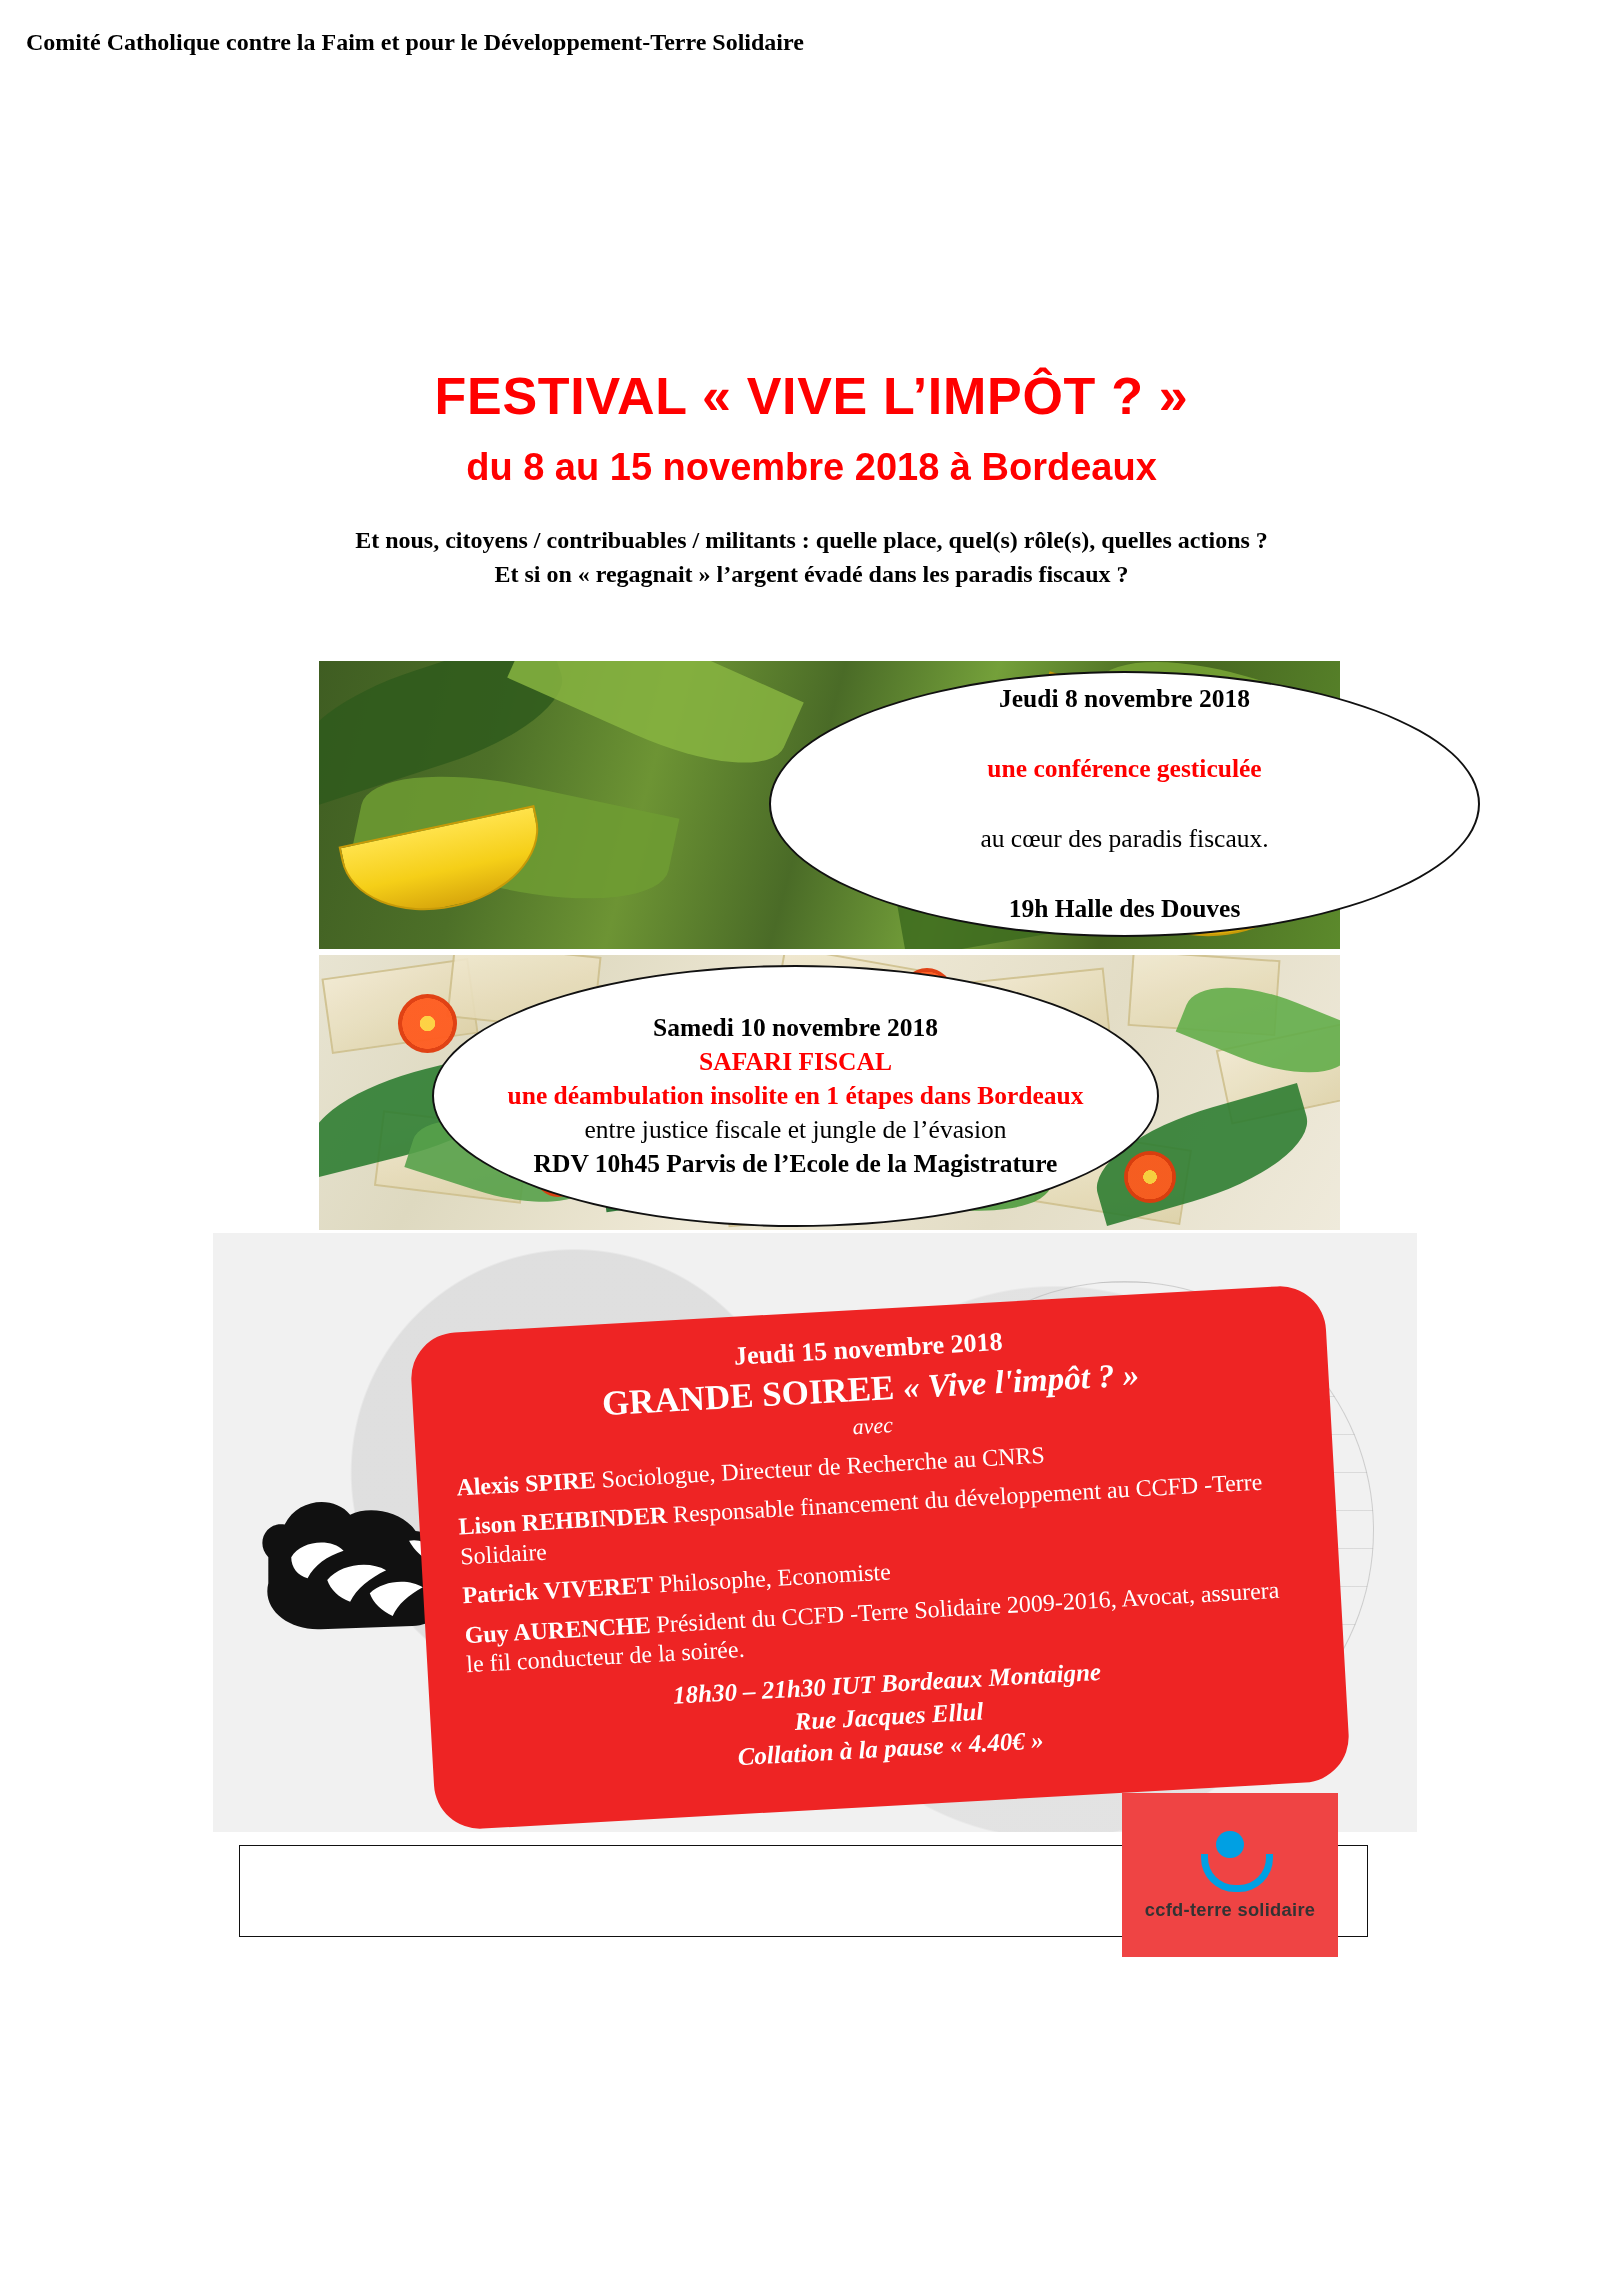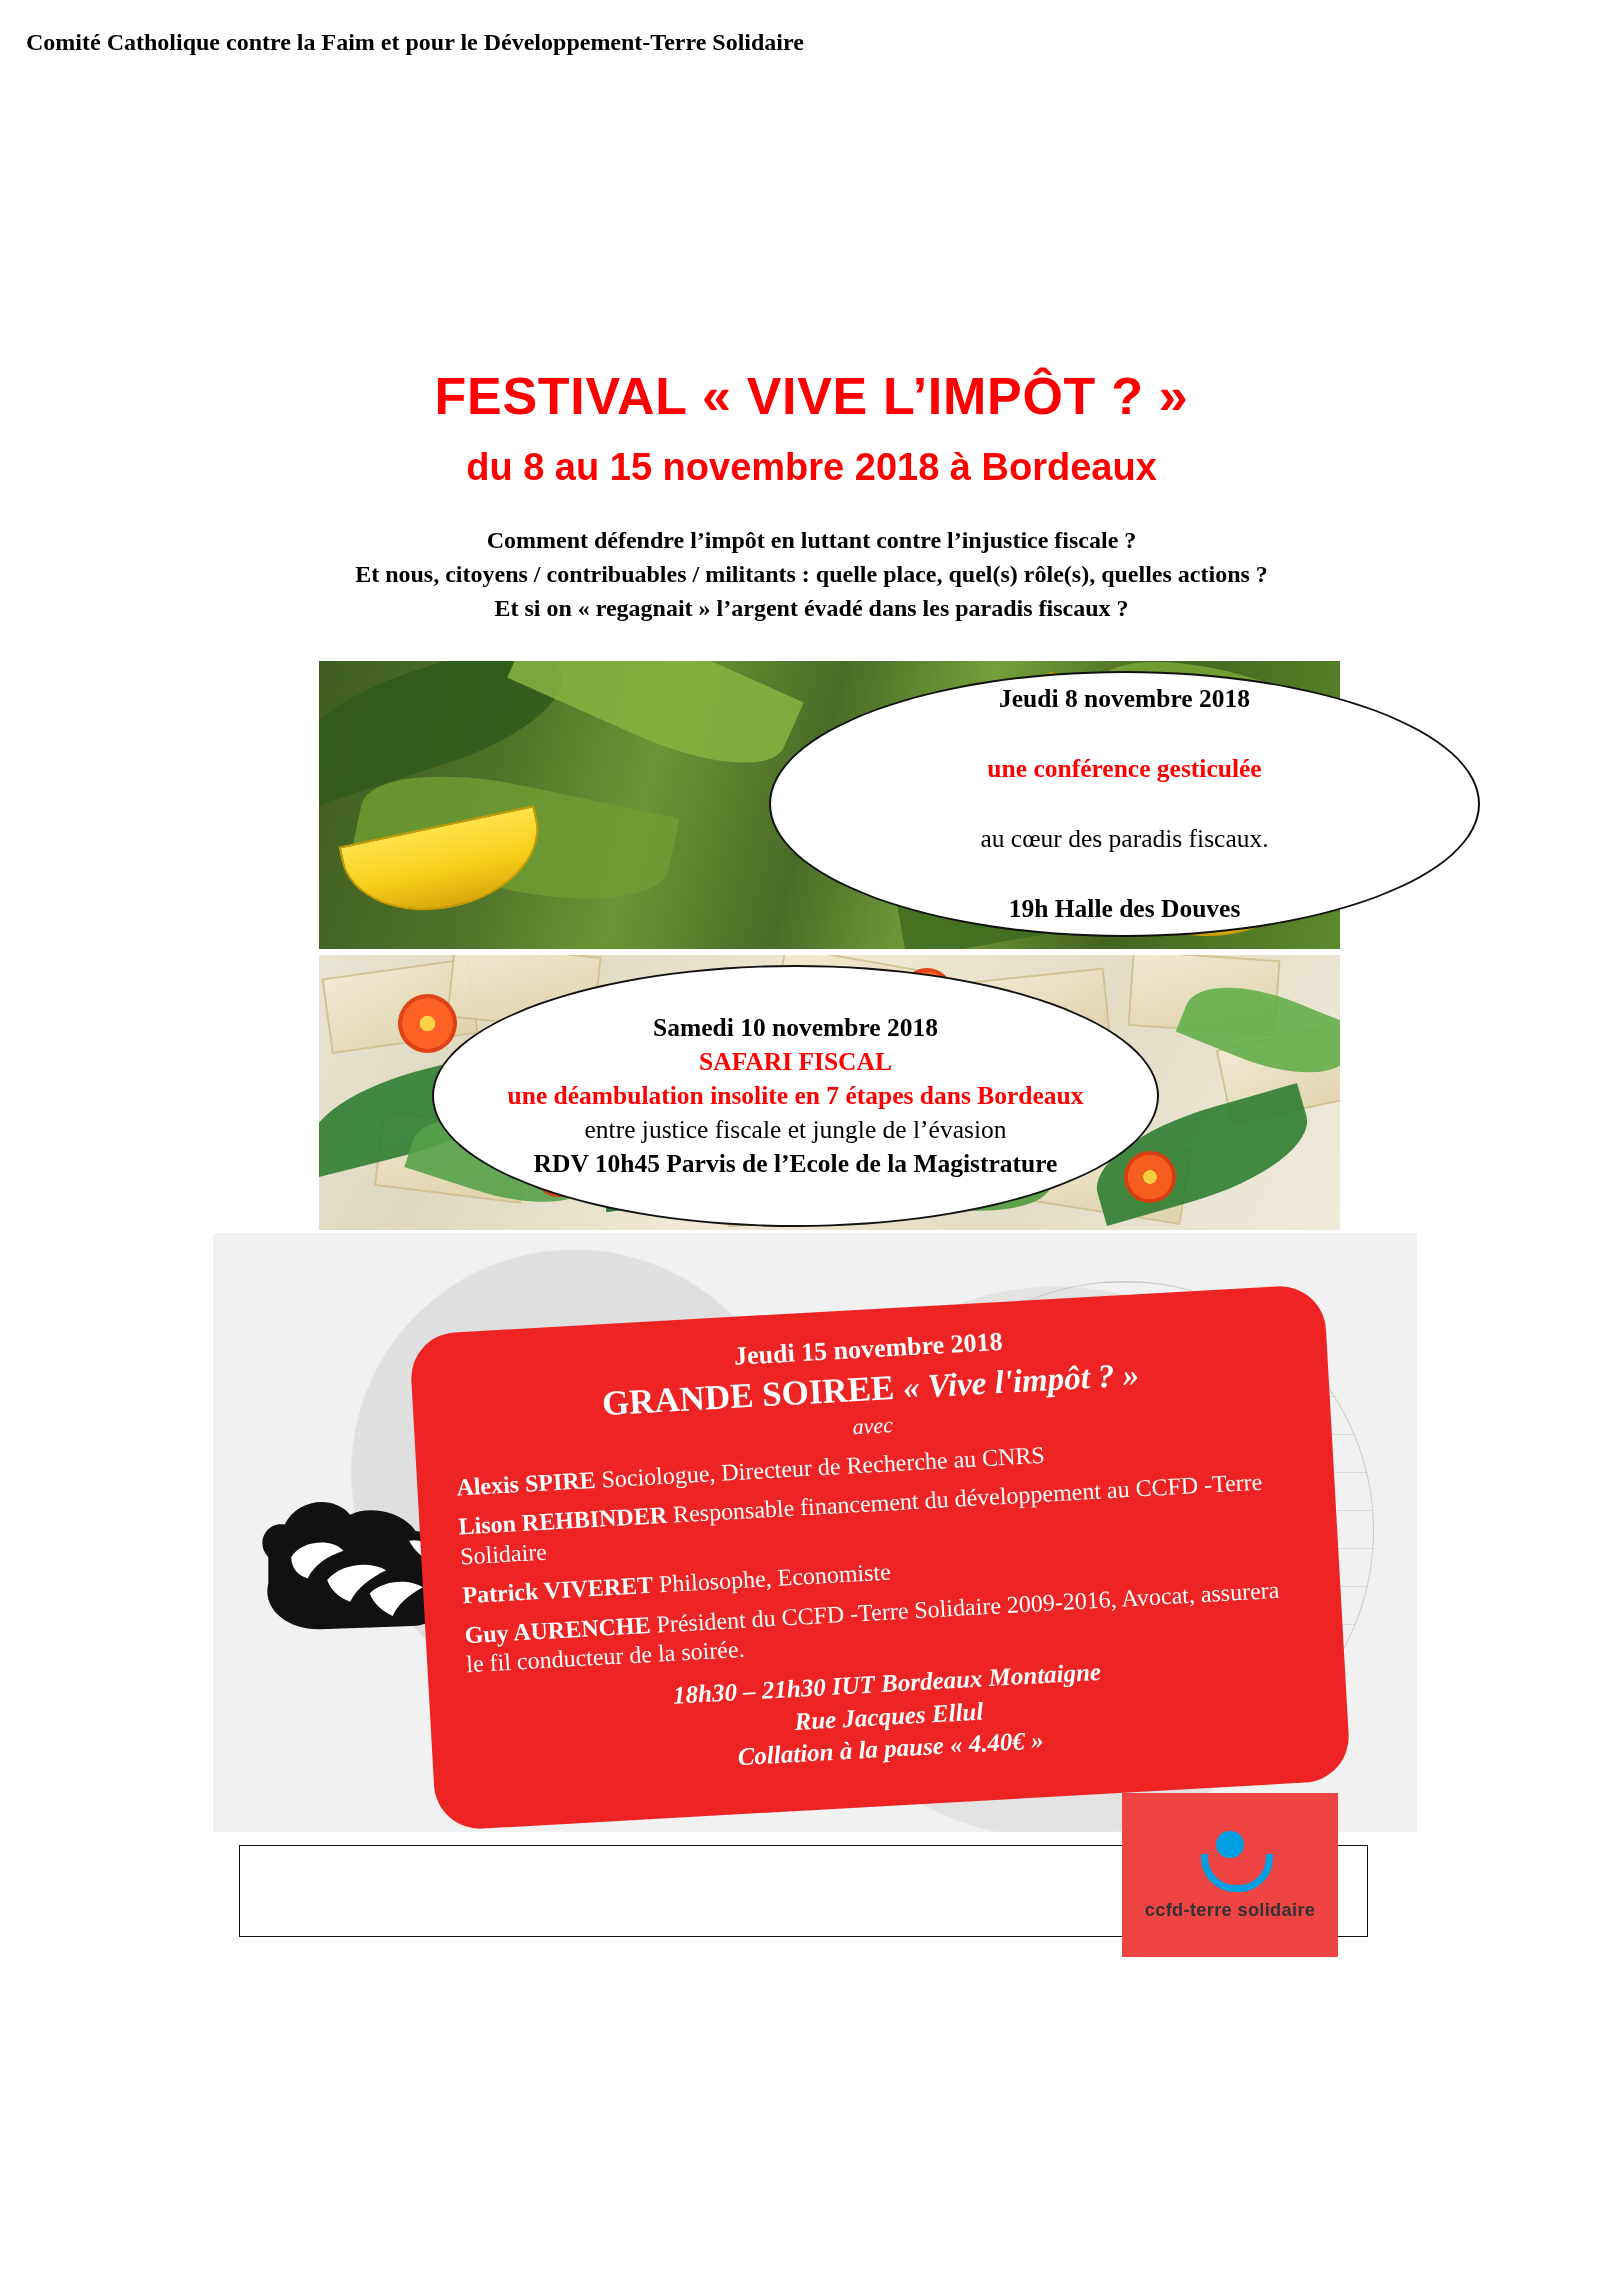--- a/index.html
+++ b/index.html
@@ -289,21 +289,20 @@
     letter-spacing: 0.3px;
   }
 </style>
 </head>
 <body>
 
 <div class="title-main">FESTIVAL « VIVE L’IMPÔT ? »</div>
 <div class="title-sub">du 8 au 15 novembre 2018 à Bordeaux</div>
 
 <div class="intro">
-  <div>Comment défendre l’impôt en luttant contre l’injustice fiscale ?</div>
   <div>Et nous, citoyens / contribuables / militants : quelle place, quel(s) rôle(s), quelles actions ?</div>
   <div>Et si on « regagnait » l’argent évadé dans les paradis fiscaux ?</div>
 </div>
 
 <div class="banner" id="banner-bananas">
   <div class="leaf" style="left:-26px;  top:6.5px;   width:275px; height:98px; background:#2f5a1c; transform:rotate(-18deg);"></div>
   <div class="leaf" style="left:39px;   top:124px;  width:314px; height:105px; background:#6f9c32; transform:rotate(12deg);"></div>
   <div class="leaf" style="left:196px;  top:-19.6px;  width:281px; height:98px; background:#87b441; transform:rotate(24deg);"></div>
   <div class="leaf" style="left:576px;  top:164px;  width:340px; height:105px; background:#3d6b1f; transform:rotate(-10deg);"></div>
   <div class="leaf" style="left:772px; top:13px;   width:281px; height:98px; background:#79a636; transform:rotate(16deg);"></div>
@@ -342,21 +341,21 @@
 
   <div class="flower" style="left:79px; top:39px;"></div>
   <div class="flower" style="left:216px; top:196px; width:46px; height:46px;"></div>
   <div class="flower" style="left:582px; top:13px; width:52px; height:52px;"></div>
   <div class="flower" style="left:805px; top:196px; width:52px; height:52px;"></div>
 </div>
 
 <div class="ellipse" id="ellipse-2">
   <div class="el-line bold">Samedi 10 novembre 2018</div>
   <div class="el-line red">SAFARI FISCAL</div>
-  <div class="el-line red">une déambulation insolite en 7 étapes dans Bordeaux</div>
+  <div class="el-line red">une déambulation insolite en 1 étapes dans Bordeaux</div>
   <div class="el-line">entre justice fiscale et jungle de l’évasion</div>
   <div class="el-line bold">RDV 10h45 Parvis de l’Ecole de la Magistrature</div>
 </div>
 
 <div id="grey-panel">
   <div class="globe-lines"></div>
 </div>
 
 <svg id="hand-icon" viewBox="0 0 420 330">
   <path d="M60 150 C40 130 55 95 85 100 C105 60 160 55 185 85 C215 70 265 80 285 110

